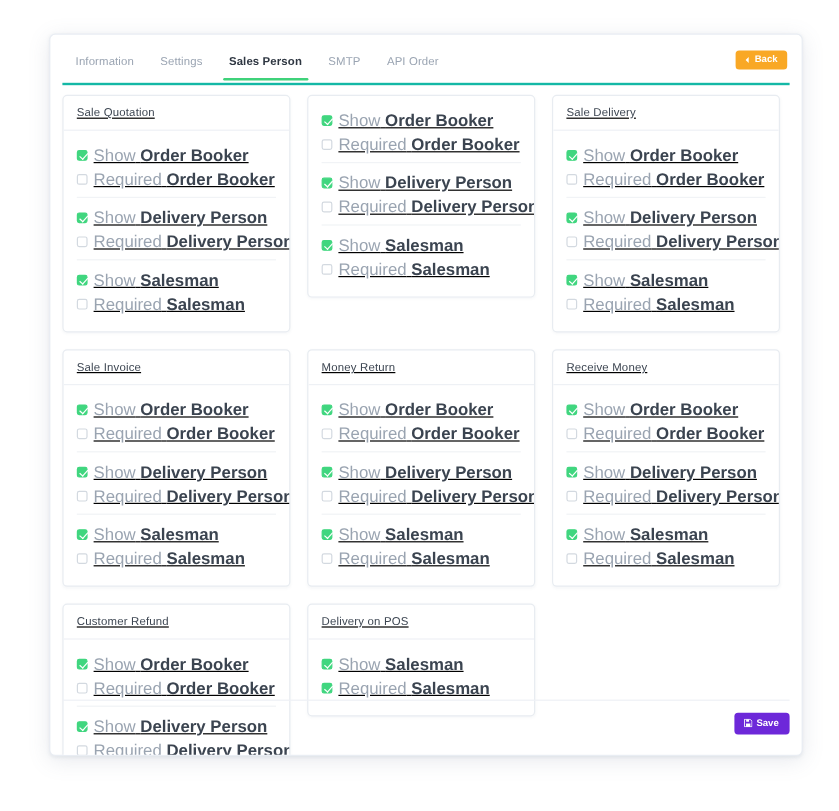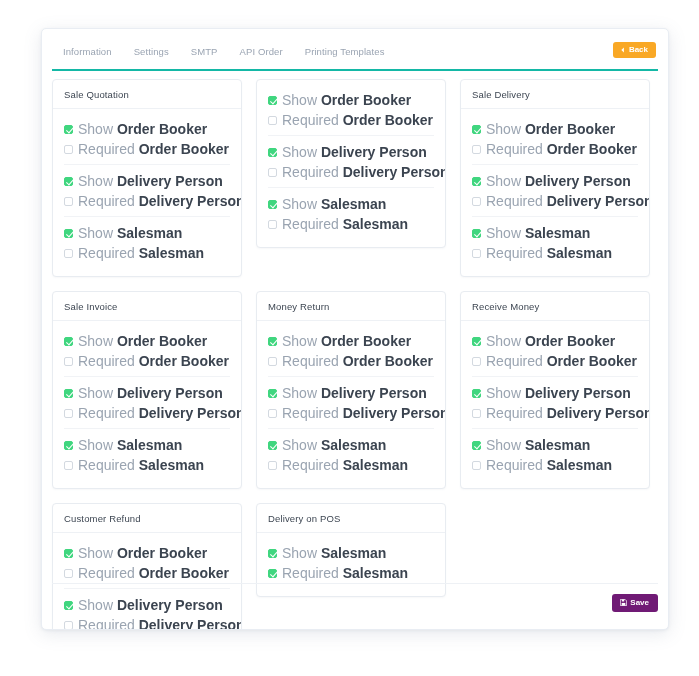--- a/index.html
+++ b/index.html
@@ -86,20 +86,21 @@
   }
 
   .card {
     width: 190px;
     background: #ffffff;
     border: 1px solid #e8ecf1;
     border-radius: 4px;
     box-shadow: 0 1px 2px rgba(120,135,160,0.06);
     overflow: hidden;
     align-self: flex-start;
+    text-decoration: underline;
   }
   .card-head {
     padding: 9px 11px 8px 11px;
     border-bottom: 1px solid #eef1f5;
     font-size: 9.5px;
     color: #3d4652;
     letter-spacing: .15px;
   }
   .card-body { padding: 4px 11px 8px 11px; }
 
@@ -147,21 +148,21 @@
     position: absolute;
     left: 10px; right: 10px;
     bottom: 8px;
     height: 38px;
     border-top: 1px solid #eef1f5;
     display: flex;
     align-items: center;
     justify-content: flex-end;
   }
   .save-btn {
-    background: #701a75;
+    background: #6d28d9;
     color: #ffffff;
     font-size: 8px;
     font-weight: bold;
     border: none;
     border-radius: 3px;
     padding: 5px 9px 5px 8px;
     display: flex;
     align-items: flex-start;
     gap: 3px;
     cursor: pointer;
@@ -171,23 +172,23 @@
 </style>
 </head>
 <body>
 
 <div id="app">
 
   <div class="tabbar">
     <div id="tabs-host" style="display:flex;align-items:flex-start;">
         <div class="tab">Information</div>
         <div class="tab">Settings</div>
+        <div class="tab active">Sales Person</div>
         <div class="tab">SMTP</div>
         <div class="tab">API Order</div>
-        <div class="tab">Printing Templates</div>
       </div>
 
     <button class="back-btn">
       <span>
         <svg width="6" height="6" viewBox="0 0 8 8">
             <path d="M5.2 0.6 L1.8 4 L5.2 7.4 Z" fill="#ffffff"></path>
           </svg>
       </span>
       <span>Back</span>
     </button>

